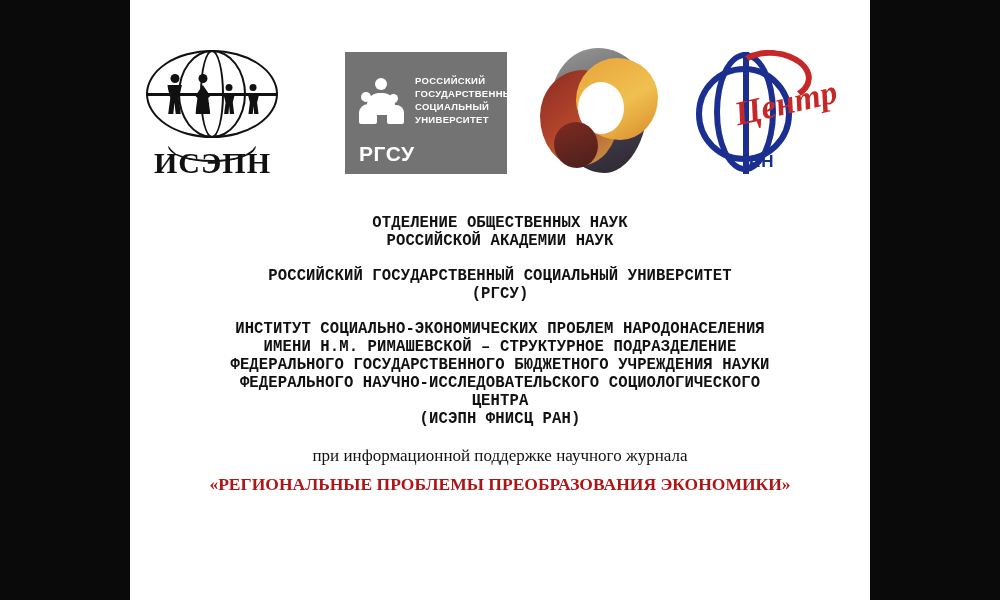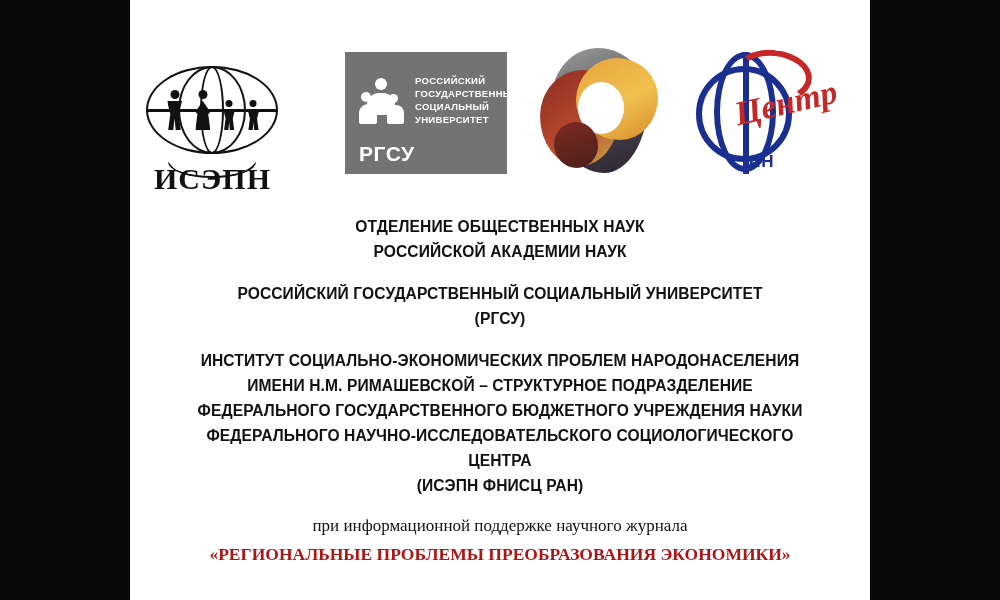--- a/index.html
+++ b/index.html
@@ -40,21 +40,21 @@
     top: 40px;
     left: 0;
     width: 740px;
     height: 145px;
   }
   .logo {
     position: absolute;
   }
 
   
-  .logo-isepn { left: 0px; top: 26px; width: 165px; height: 130px; }
+  .logo-isepn { left: 0px; top: 10px; width: 165px; height: 130px; }
   .globe-wrap { position: relative; width: 165px; height: 92px; }
   .globe-ellipse {
     position: absolute;
     left: 16px; top: 0;
     width: 132px; height: 88px;
     border: 2.5px solid #111;
     border-radius: 50%;
     box-sizing: border-box;
   }
   .globe-merid {
@@ -225,24 +225,24 @@
   
   .text-block {
     position: absolute;
     top: 214px;
     left: 0;
     width: 740px;
     text-align: center;
     color: #111;
   }
   .para {
-    font-family: Liberation Sans, sans-serif;
+    font-family: Liberation Mono, monospace;
     font-weight: bold;
     font-size: 15.6px;
-    line-height: 25px;
+    line-height: 18px;
     letter-spacing: 0.1px;
     margin: 0 0 17px 0;
     text-transform: uppercase;
   }
   .para.last-of-group { margin-bottom: 17px; }
   .support-line {
     font-family: "Liberation Serif", serif;
     font-weight: normal;
     font-size: 17px;
     line-height: 22px;

